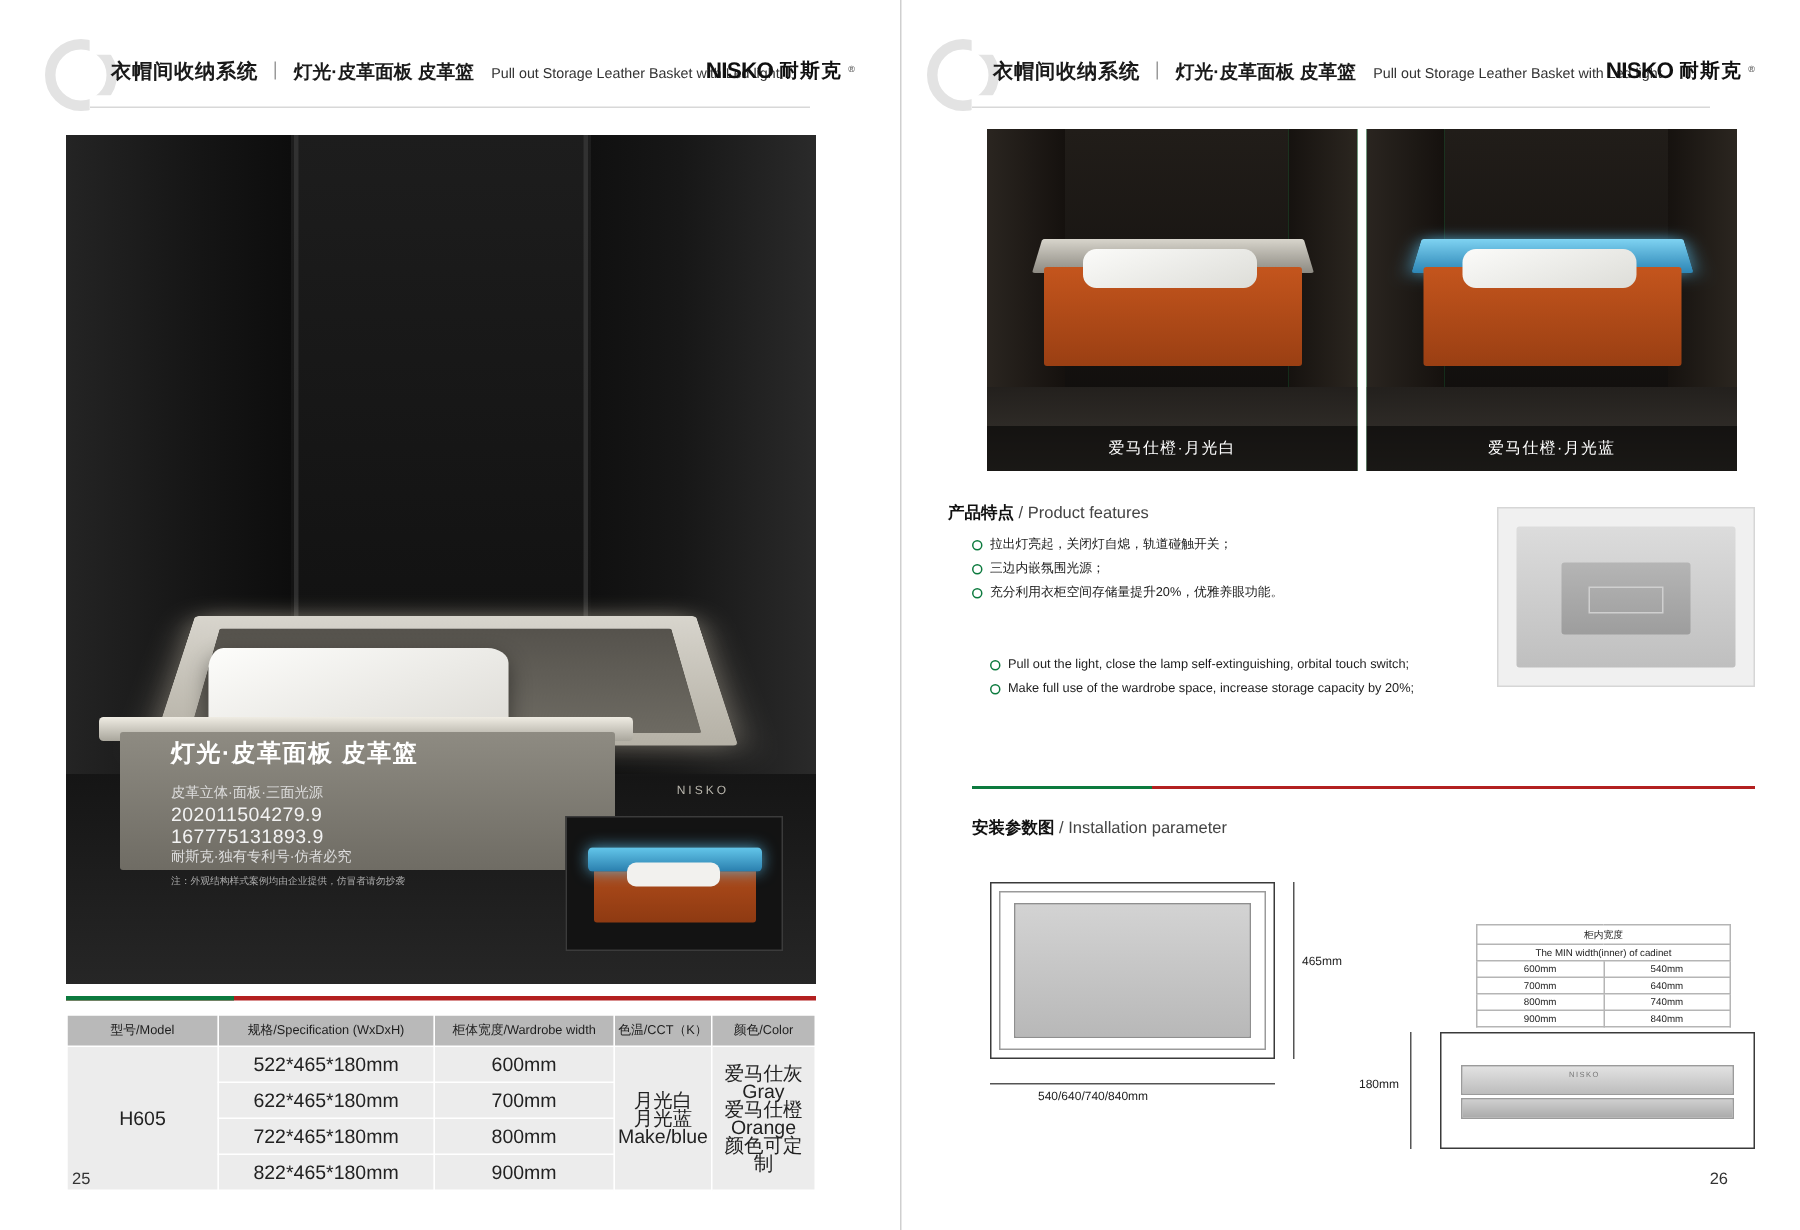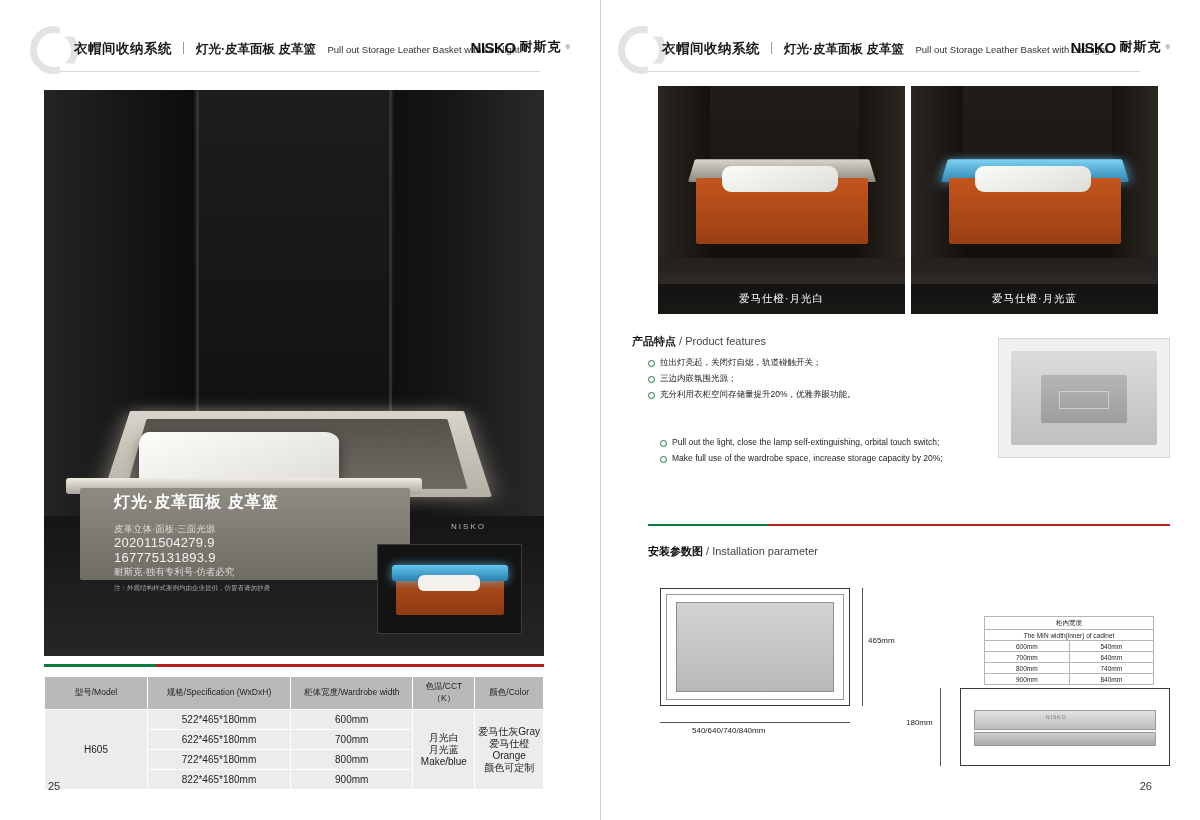--- a/index.html
+++ b/index.html
@@ -104,21 +104,21 @@
   table.spec{
     position:absolute;left:44px;top:676px;width:500px;border-collapse:collapse;
     font-size:8.5px;color:#222;
   }
   table.spec th{
     background:#b9b9b9;color:#1d1d1d;font-weight:normal;font-size:8.5px;
     border:1px solid #ffffff;padding:4px 2px;text-align:center;
   }
   table.spec td{
     background:#ececec;border:1px solid #ffffff;padding:4px 2px;text-align:center;
-    font-size:10px;
+    font-size:13px;
   }
   td.model{background:#e3e3e3;font-size:9.5px;}
   td.cct,td.color{background:#ececec;font-size:8px;line-height:12px;}
 
   .folio{position:absolute;bottom:28px;font-size:11px;color:#333;}
 
   
   .rp-photo{position:absolute;top:86px;width:247px;height:228px;background:#15803d;overflow:hidden;}
   .rp-wallL{position:absolute;left:0;top:0;width:52px;height:100%;background:linear-gradient(90deg,#2a2520,#15110e);}
   .rp-wallR{position:absolute;right:0;top:0;width:46px;height:100%;background:linear-gradient(270deg,#2b2620,#16120f);}

